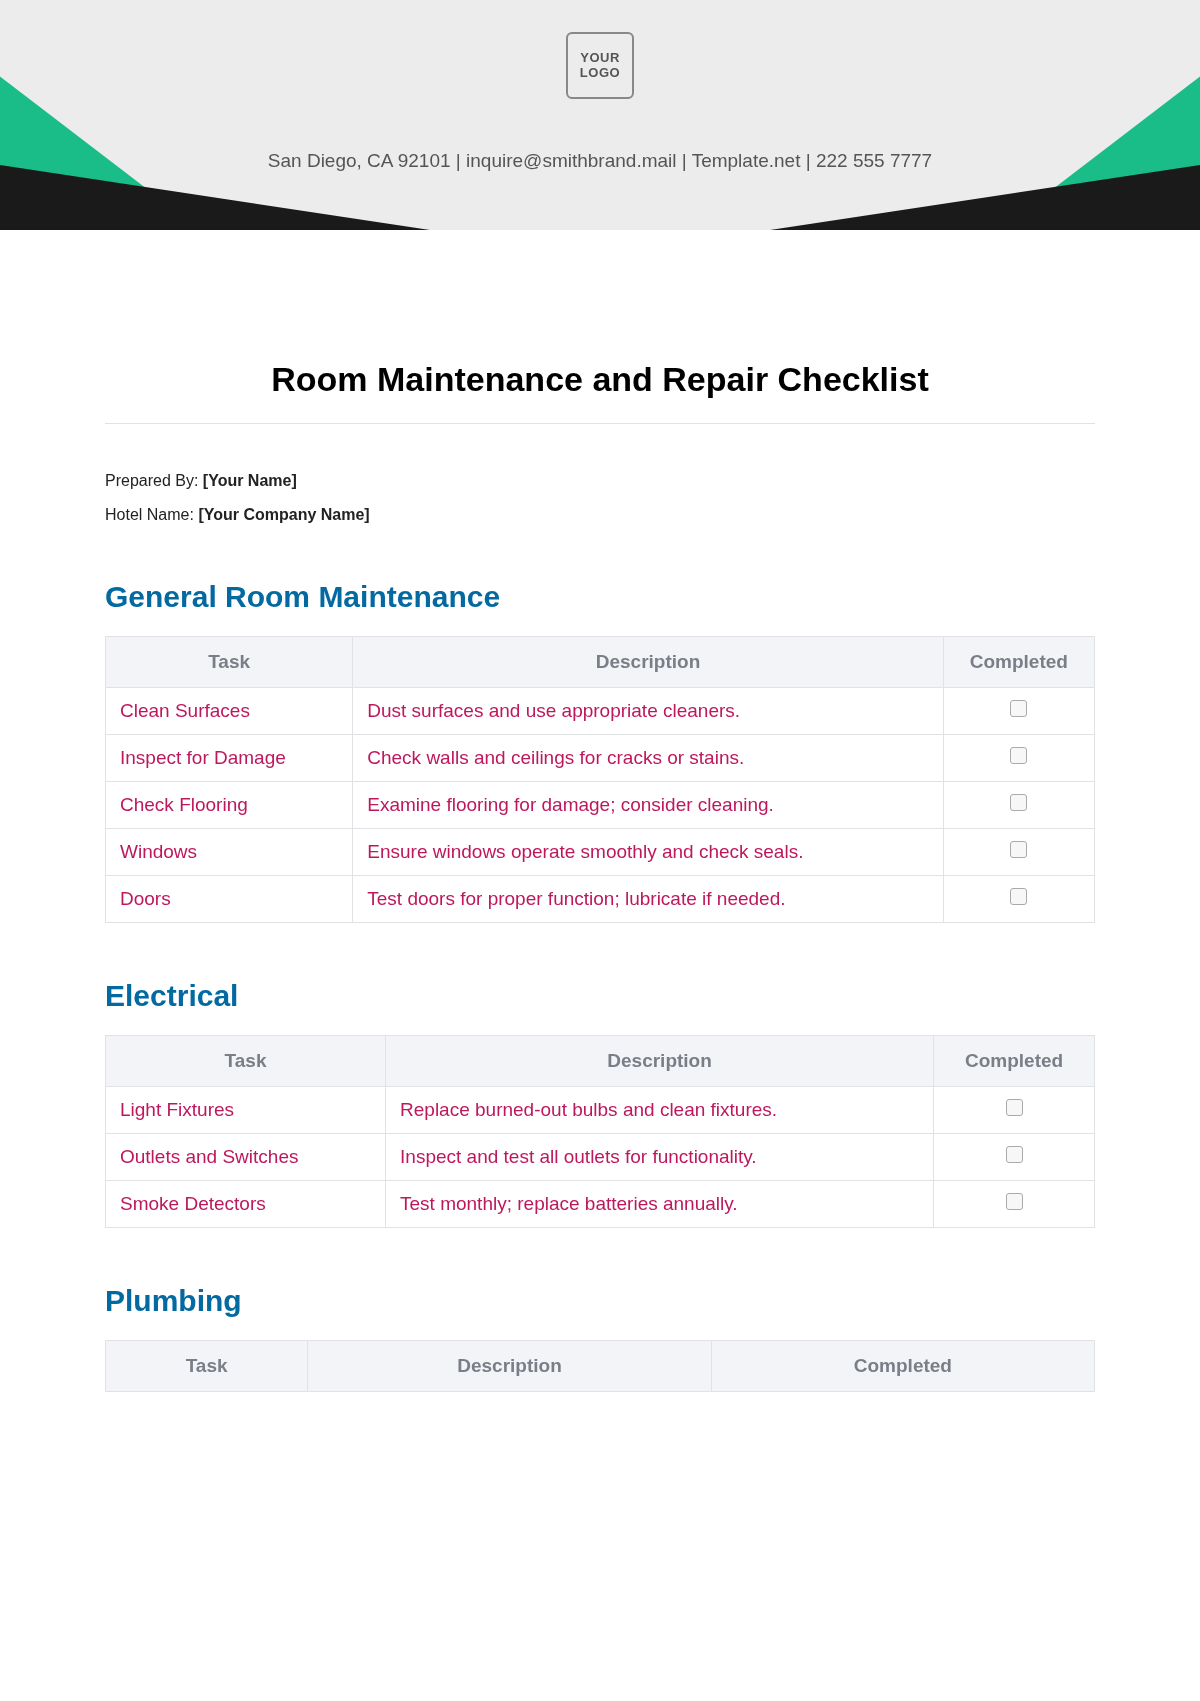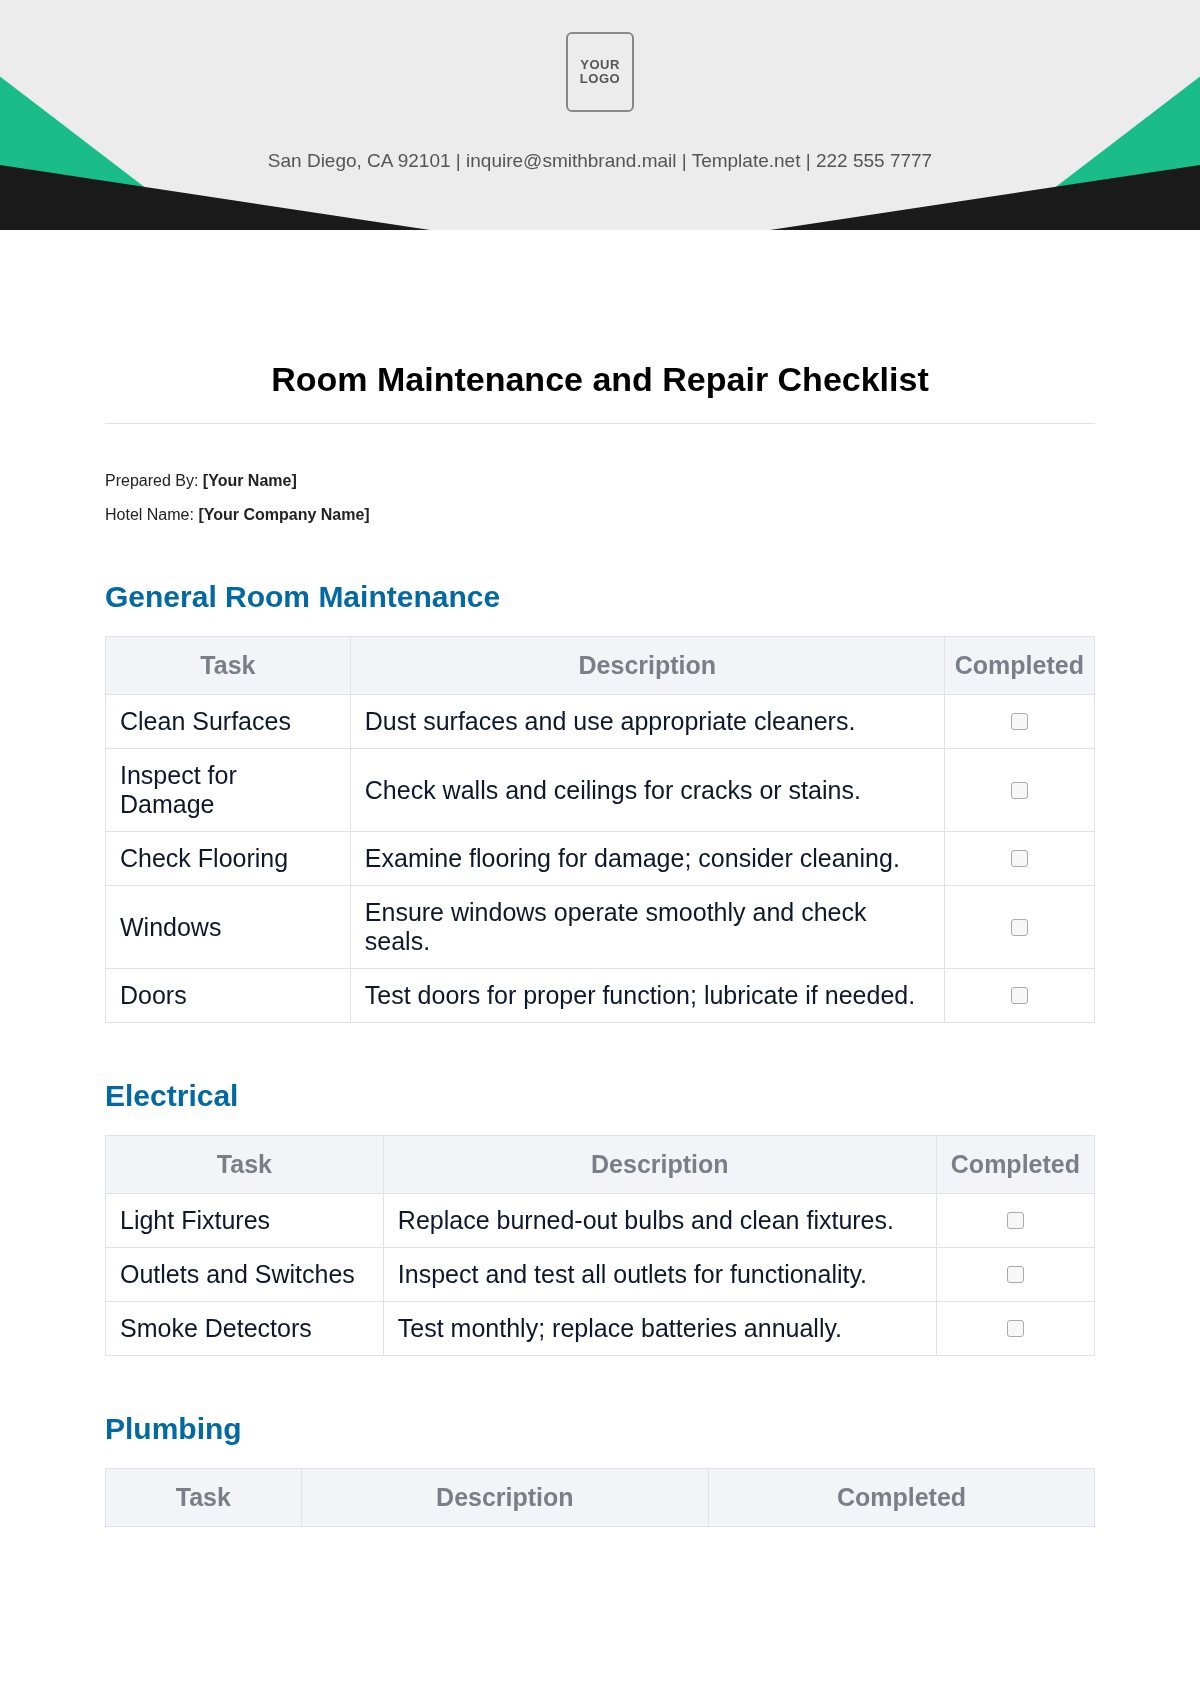--- a/index.html
+++ b/index.html
@@ -14,21 +14,21 @@
   height: 230px;
   background: #ececec;
   overflow: hidden;
 }
 .banner .logo-box {
   position: absolute;
   top: 32px;
   left: 50%;
   transform: translateX(-50%);
   width: 68px;
-  height: 80px;
+  height: 67px;
   border: 2px solid #888;
   border-radius: 6px;
   display: flex;
   align-items: center;
   justify-content: center;
   font-size: 13px;
   font-weight: 700;
   color: #555;
   text-align: center;
   line-height: 1.1;
@@ -94,35 +94,35 @@
 .meta-line .ph { font-weight: 700; }
 .section-title {
   font-size: 30px;
   font-weight: 700;
   color: #0369a1;
   margin: 56px 0 22px 0;
 }
 table {
   width: 100%;
   border-collapse: collapse;
-  font-size: 25px;
+  font-size: 19px;
 }
 th {
   background: #f2f4f8;
   color: #7a7f87;
   font-weight: 600;
   padding: 14px 10px;
   border: 1px solid #e0e2e6;
   text-align: center;
 }
 td {
   border: 1px solid #e0e2e6;
   padding: 12px 14px;
   text-align: left;
-  color: #0f172a;
+  color: #be185d;
 }
 td.chk { text-align: center; }
 .checkbox {
   display: inline-block;
   width: 17px;
   height: 17px;
   border: 1.5px solid #aaa;
   border-radius: 3px;
   background: #f7f7f7;
 }

